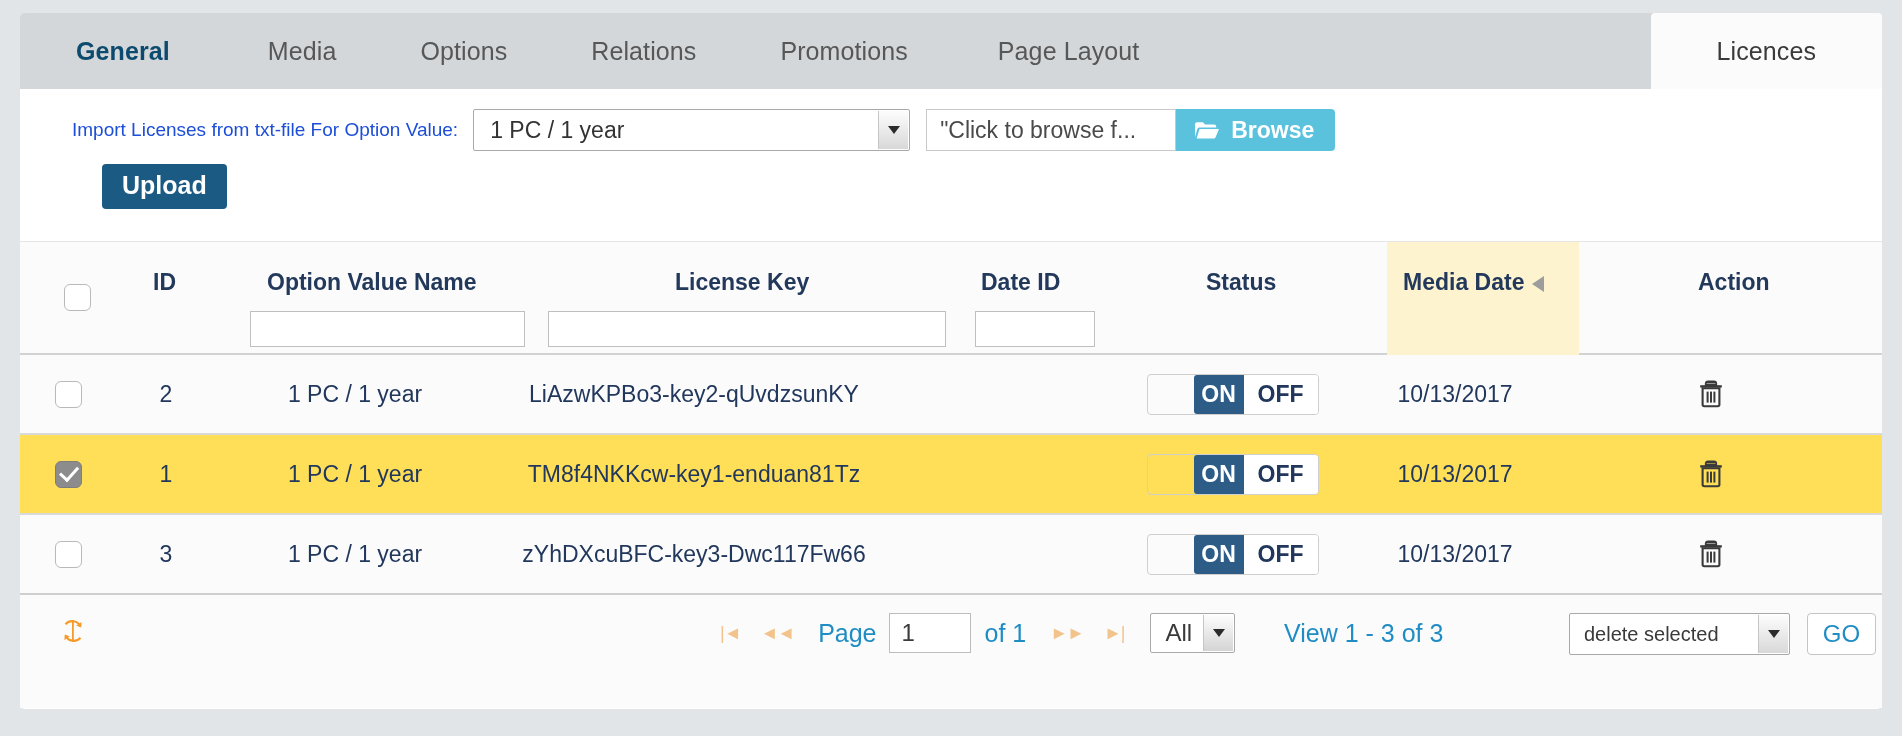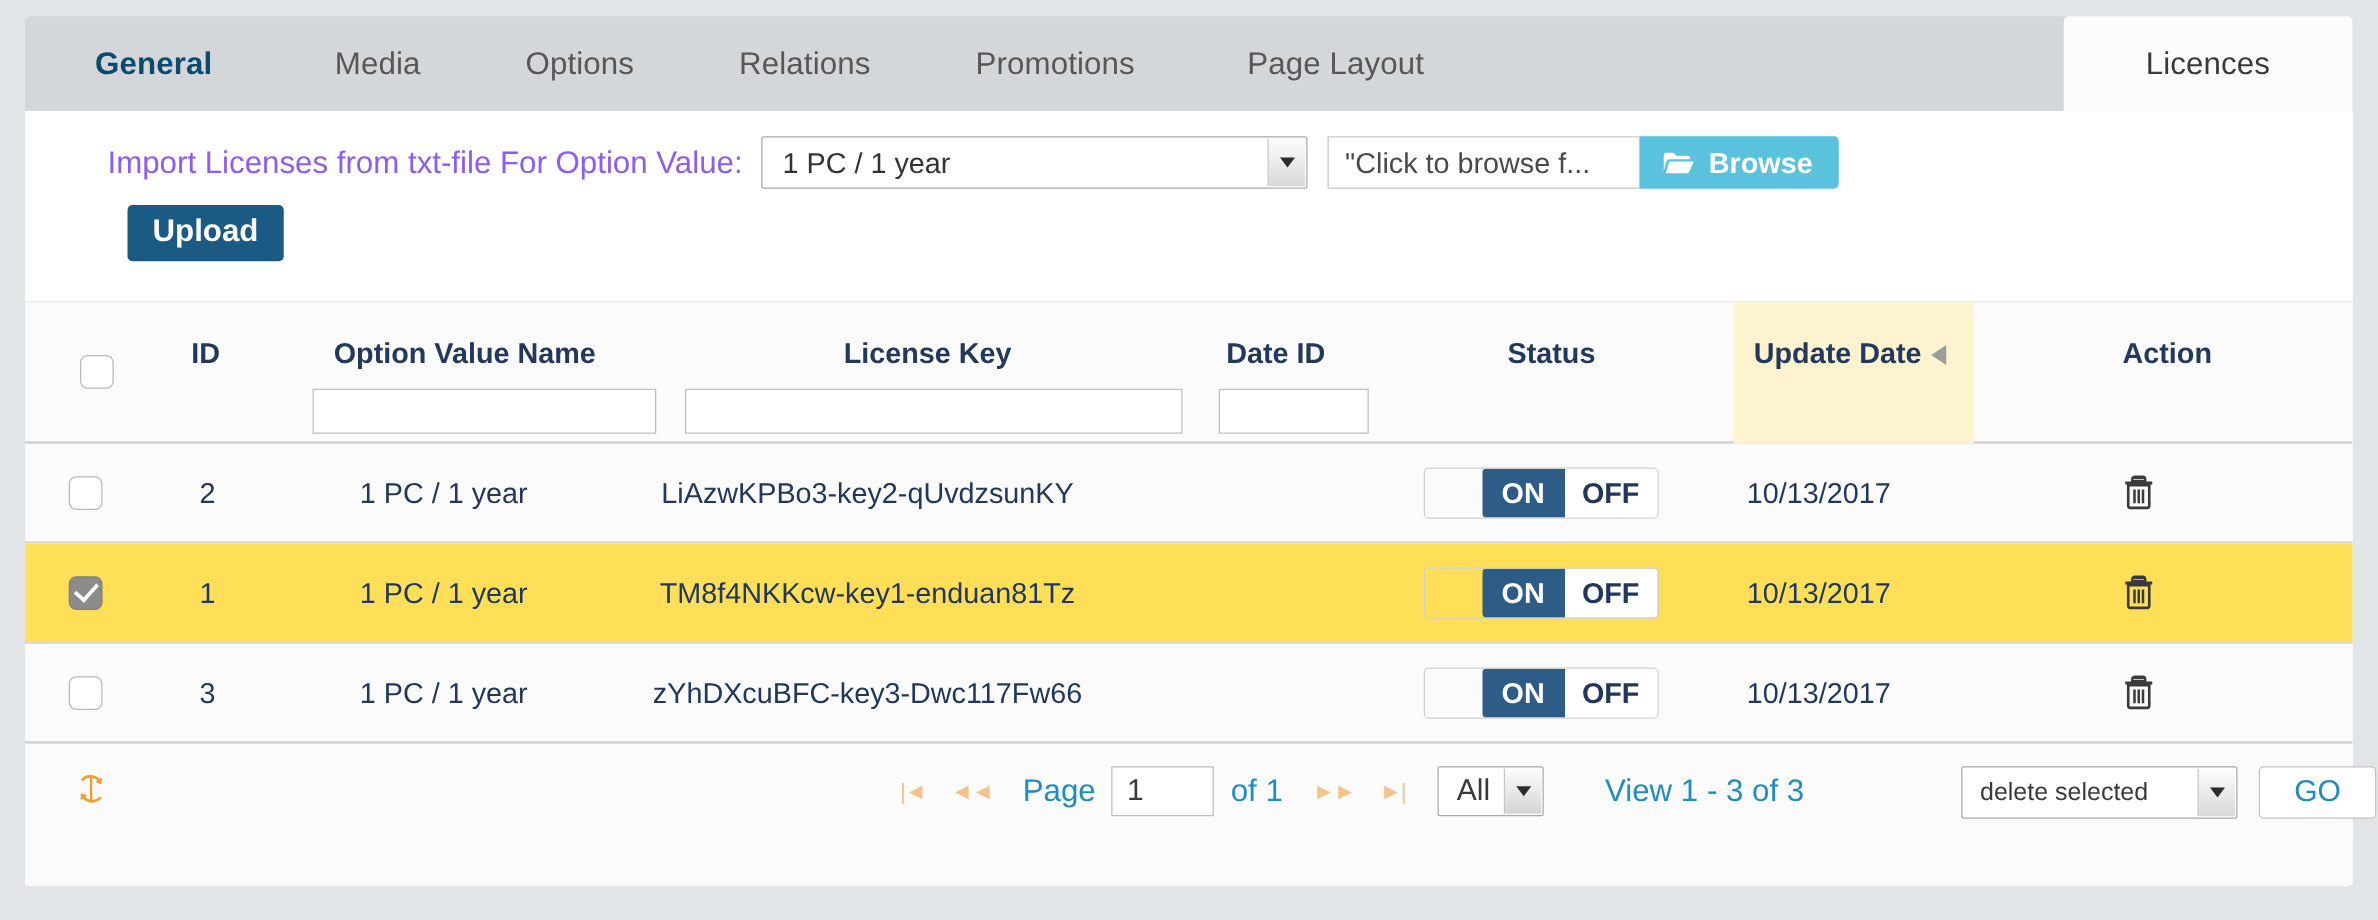--- a/index.html
+++ b/index.html
@@ -72,23 +72,23 @@
     background: #ffffff;
     border-bottom: 1px solid #e6e6e6;
   }
   .import-row {
     position: absolute;
     left: 0; top: 20px;
     display: flex;
     align-items: center;
   }
   .import-label {
-    margin-left: 66px;
-    font-size: 25px;
-    color: #8b5cf6;
+    margin-left: 52px;
+    font-size: 19px;
+    color: #1d4ed8;
     white-space: nowrap;
   }
 
   .opt-select {
     position: relative;
     margin-left: 15px;
     width: 437px;
     height: 42px;
     background: #ffffff;
     border: 1px solid #a9a9a9;
@@ -255,21 +255,21 @@
     overflow: hidden;
     border: 1px solid #cfcfcf;
     cursor: pointer;
   }
   .tg-on {
     background: #2d5d87;
     color: #ffffff;
     font-size: 23px;
     font-weight: bold;
     display: flex; align-items: center; justify-content: center;
-    width: 66px;
+    width: 50px;
     border-radius: 3px 0 0 3px;
     margin-left: 46px;
   }
   .tg-off {
     background: #ffffff;
     color: #21375c;
     font-size: 23px;
     font-weight: bold;
     display: flex; align-items: center; justify-content: center;
     width: 74px;
@@ -377,21 +377,21 @@
     cursor: pointer;
   }
   .bulk-select .bval {
     padding-left: 14px;
     font-size: 20px;
     color: #3a3a3a;
     white-space: nowrap;
   }
   .go-btn {
     margin-left: 17px;
-    width: 94px; height: 42px;
+    width: 69px; height: 42px;
     background: #ffffff;
     border: 1px solid #c4c4c4;
     border-radius: 4px;
     display: flex; align-items: center; justify-content: center;
     color: #1f8dc4;
     font-size: 24px;
     cursor: pointer;
   }
   .trash-icon { cursor: pointer; display: flex; }
 </style>
@@ -457,21 +457,21 @@
 
       <div class="thead">
         <div class="hl-date-bg"></div>
 
         <div class="th-label" style="left:133px;">ID</div>
         <div class="th-label" style="left:247px;">Option Value Name</div>
         <div class="th-label" style="left:655px;">License Key</div>
         <div class="th-label" style="left:961px;">Date ID</div>
         <div class="th-label" style="left:1186px;">Status</div>
         <div class="th-label" style="left:1383px;">
-          <span>Update Date</span><span class="sort-tri"></span>
+          <span>Media Date</span><span class="sort-tri"></span>
         </div>
         <div class="th-label" style="left:1678px;">Action</div>
 
         <div style="position:absolute;left:44px;top:42px;">
           <div class="cb"></div>
         </div>
 
         <div class="th-inp" style="left:230px;width:275px;"></div>
         <div class="th-inp" style="left:528px;width:398px;"></div>
         <div class="th-inp" style="left:955px;width:120px;"></div>

